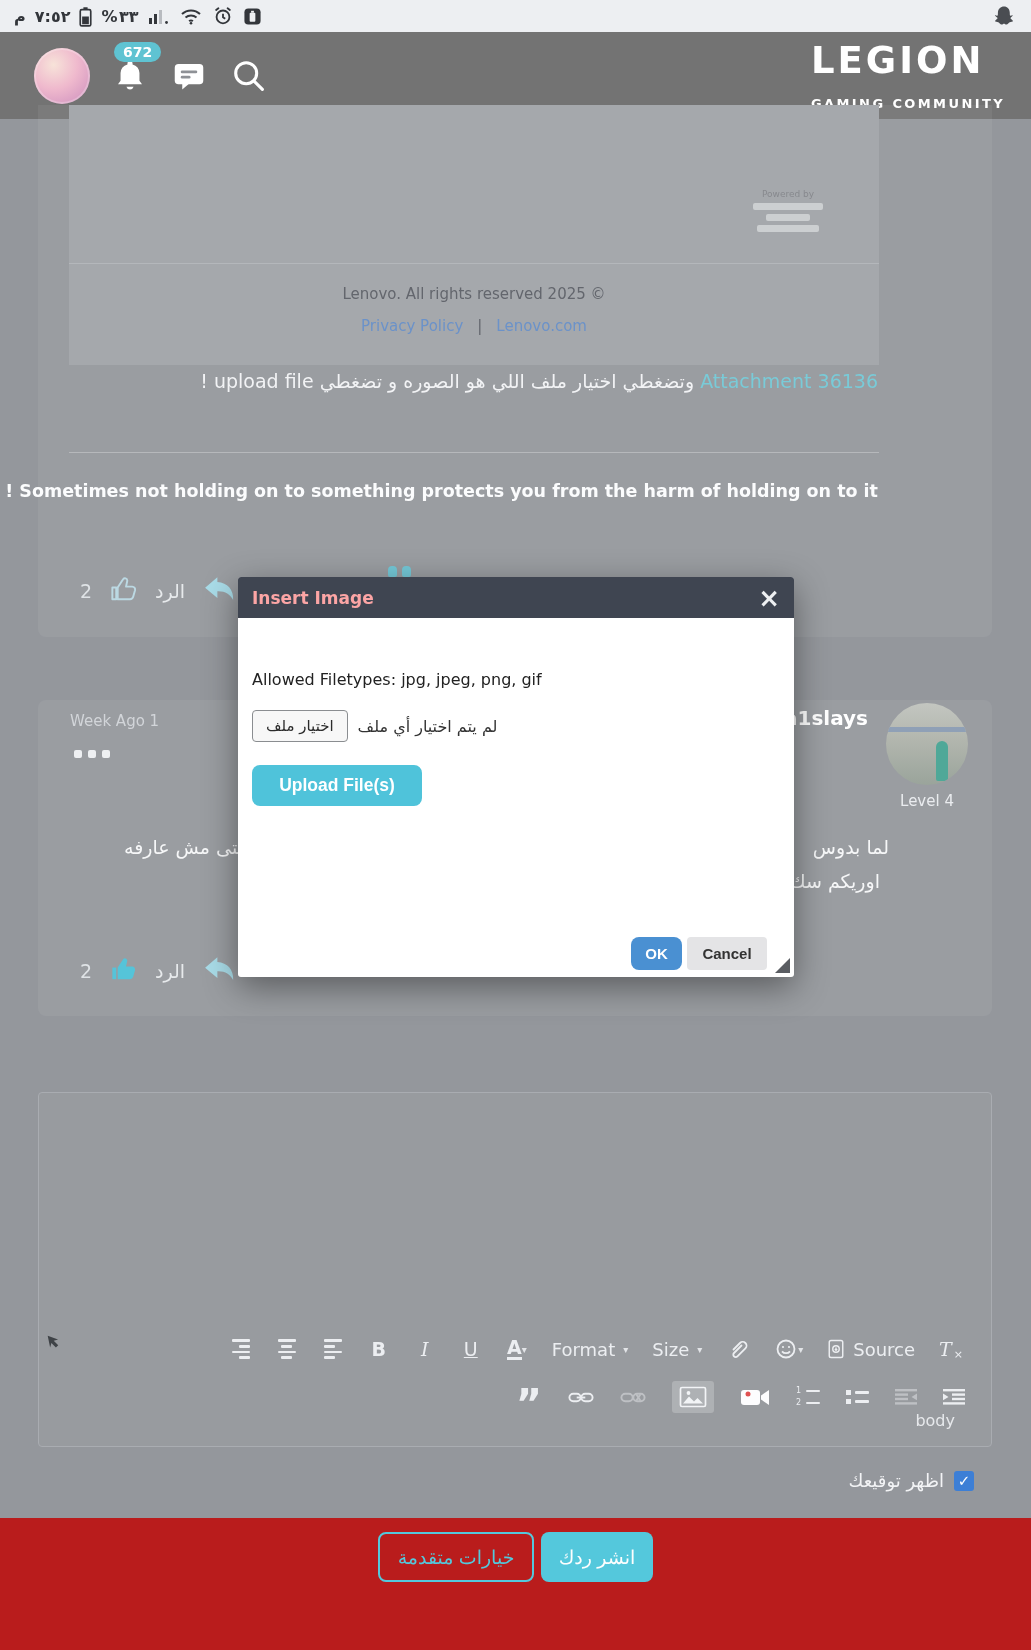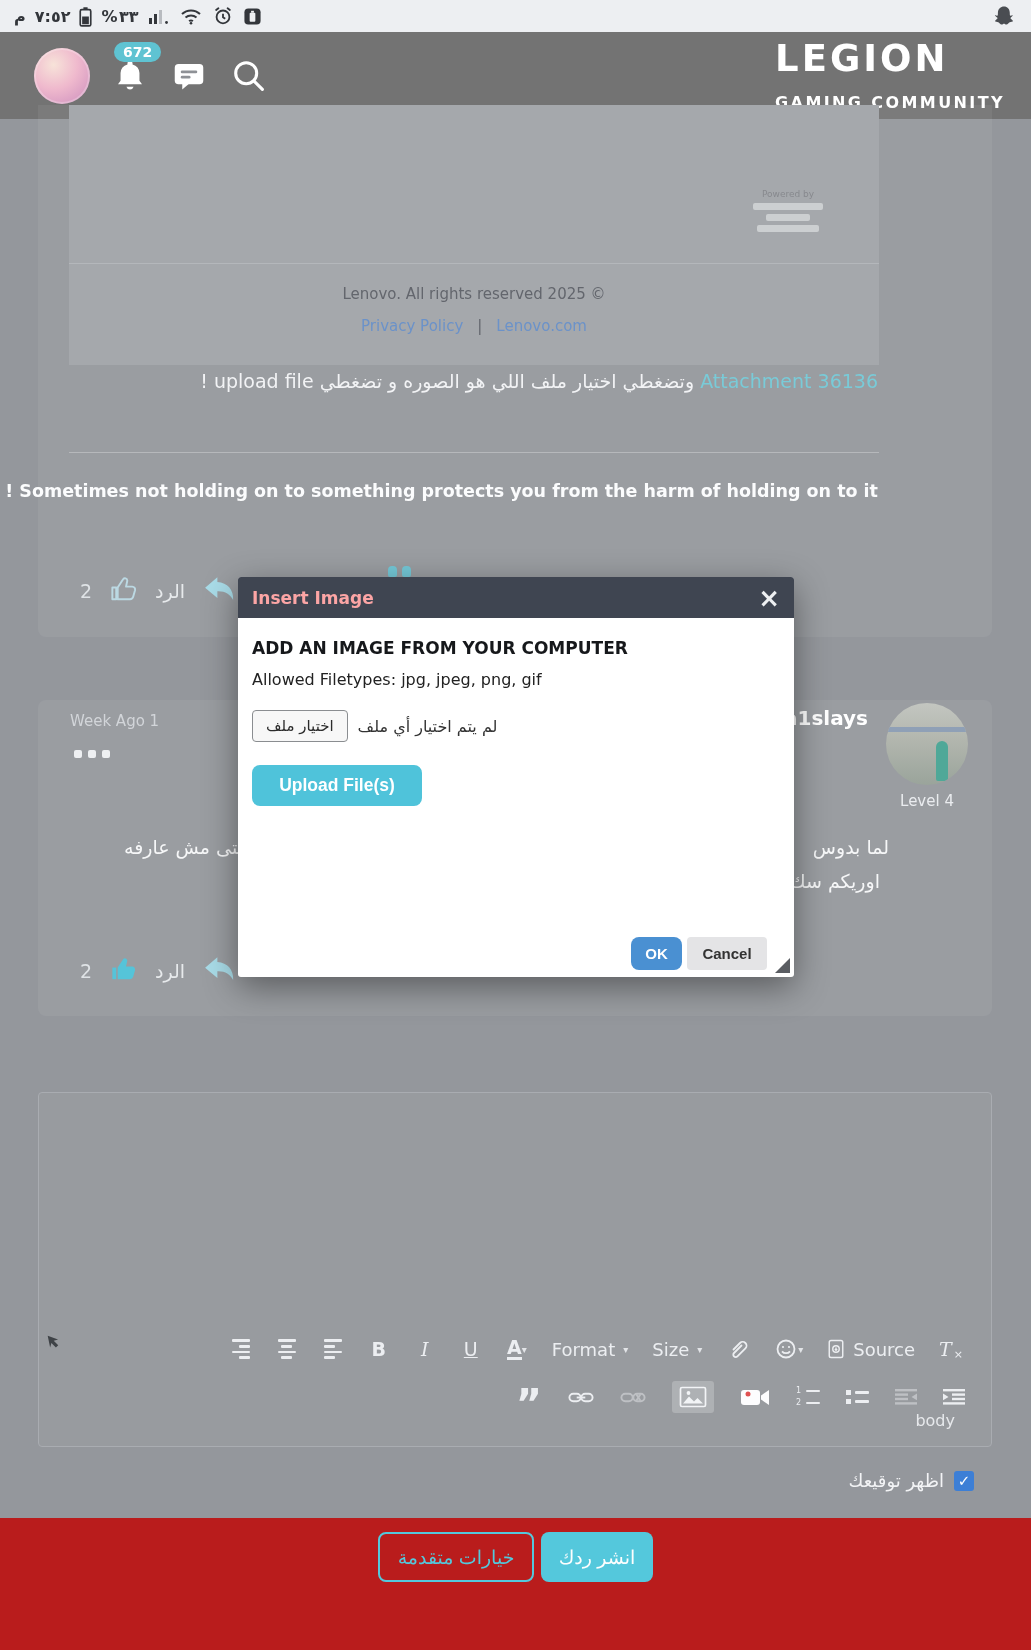--- a/index.html
+++ b/index.html
@@ -14,21 +14,21 @@
   
   #appheader{left:0;top:32px;width:1031px;height:87px;background:#737373;display:flex;align-items:center;
     padding:0 26px 0 34px;box-sizing:border-box;gap:22px;}
   .hicon{position:relative;display:flex;align-items:center;justify-content:center;}
   #avatar1{width:56px;height:56px;border-radius:50%;background:radial-gradient(circle at 35% 30%,#f7e3d9,#efb9cd 45%,#dba0c4 75%,#c98fb6);
     box-shadow:0 0 0 2px rgba(255,255,255,.25) inset;}
   #bellbadge{position:absolute;top:-14px;left:2px;background:#5fc3d2;color:#fff;font-size:14px;font-weight:bold;
     padding:2px 9px;border-radius:12px;}
   #brand{margin-left:auto;text-align:left;color:#fff;line-height:1;}
   #brand .b1{font-size:37px;font-weight:bold;letter-spacing:3px;}
-  #brand .b2{font-size:16px;font-weight:bold;letter-spacing:2.4px;margin-top:18px;}
+  #brand .b2{font-size:13px;font-weight:bold;letter-spacing:2.4px;margin-top:18px;}
   
   .card{background:rgba(255,255,255,.06);border-radius:8px;}
   
   #embed{left:69px;top:105px;width:810px;height:260px;background:#a5a8ac;}
   #embed .divider{position:absolute;left:0;top:158px;width:810px;height:1px;background:#b4b7bb;}
   #poweredby{position:absolute;right:56px;top:84px;font-size:9px;color:#87898e;text-align:center;}
   .wm{height:7px;border-radius:2px;background:rgba(237,239,241,.55);margin-top:4px;}
   #embed .copy{position:absolute;left:0;top:180px;width:810px;text-align:center;color:#63666d;font-size:15px;}
   #embed .links{position:absolute;left:0;top:212px;width:810px;text-align:center;font-size:15px;color:#63666d;}
   #embed .links a{color:#6b92c9;text-decoration:none;margin:0 14px;}
@@ -273,21 +273,20 @@
           <path d="M15 4 3.5 13.8 15 23.4v-6.3c7.2-.3 11.7 2.4 14.8 8.2.5-9.7-5.3-16.3-14.8-16.9z"></path>
         </svg>
     </span>
   </div>
 
   <div id="modal" class="abs">
     <div id="modal-header">
       <span id="modal-title">Insert Image</span>
       <span id="modal-close">×</span>
     </div>
-    <div class="mh">ADD AN IMAGE FROM YOUR COMPUTER</div>
     <div class="mft">Allowed Filetypes: jpg, jpeg, png, gif</div>
     <div id="filerow">
       <span id="choosefile">اختيار ملف</span>
       <span id="nofile">لم يتم اختيار أي ملف</span>
     </div>
     <button id="uploadbtn">Upload File(s)</button>
     <button id="okbtn">OK</button>
     <button id="cancelbtn">Cancel</button>
     <div id="mresize"></div>
   </div>

